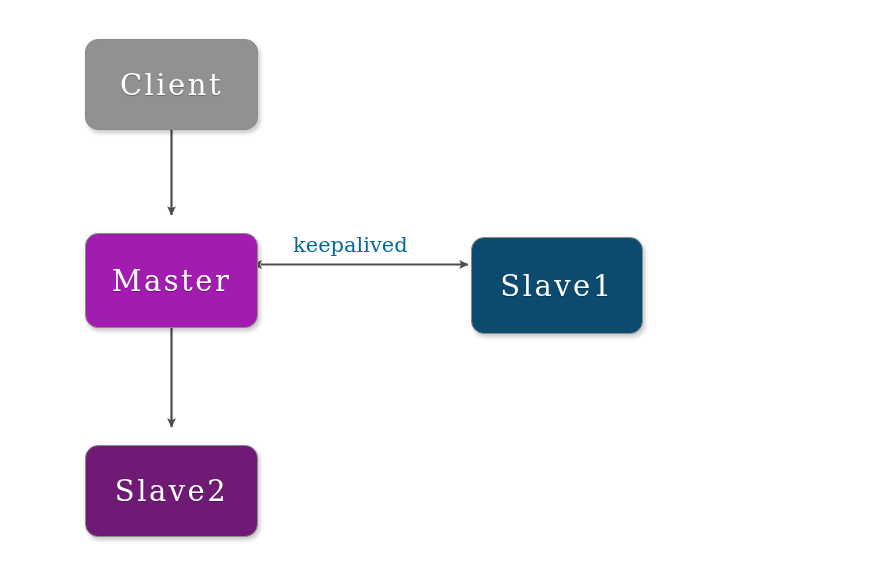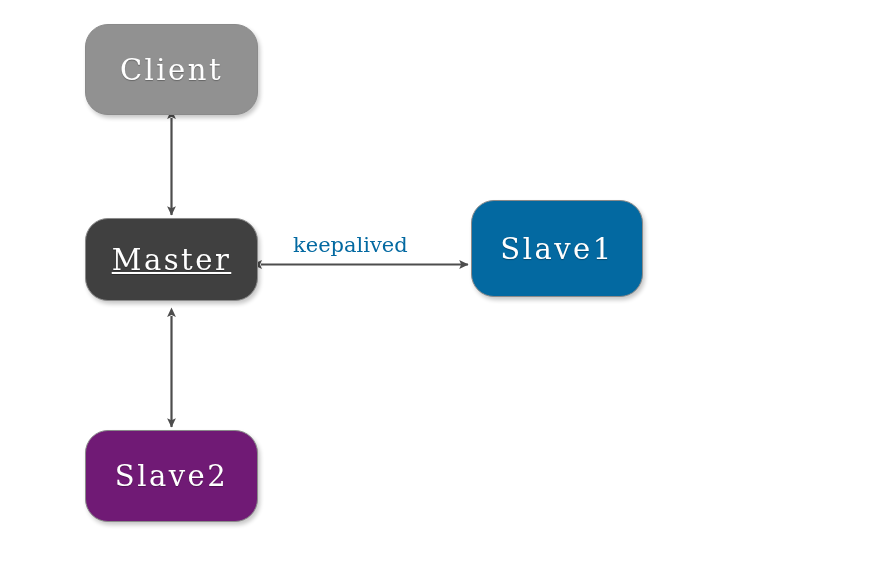--- a/index.html
+++ b/index.html
@@ -20,31 +20,32 @@
   #svg-layer {
     position: absolute;
     left: 0;
     top: 0;
     width: 876px;
     height: 572px;
   }
   .node {
     position: absolute;
     box-sizing: border-box;
-    border-radius: 23px;
+    border-radius: 13px;
     display: flex;
     align-items: center;
     justify-content: center;
     color: #ffffff;
     font-family: "DejaVu Serif", serif;
     font-size: 29px;
     letter-spacing: 2.5px;
     text-shadow: 0 1px 1px rgba(0,0,0,0.30);
     box-shadow: 2px 3px 4px rgba(0,0,0,0.22);
     user-select: none;
+    margin-top: 15px;
   }
   .edge-label {
     position: absolute;
     font-family: "DejaVu Serif", serif;
     font-size: 21px;
     color: #0369a1;
     white-space: nowrap;
     background: transparent;
     user-select: none;
   }
@@ -75,27 +76,27 @@
     <g>
       <line x1="171.5" y1="316" x2="171.5" y2="427" stroke="#4d4d4d" stroke-width="2.2" marker-start="url(#arrow-start)" marker-end="url(#arrow-end)"></line>
     </g>
   </svg>
 
   <div class="node" style="left:85px; top:24px; width:173px; height:91px;
               background:#919191; border:1px solid #8a8a8a;">
     <span>Client</span>
   </div>
 
-  <div class="node" style="left:85px; top:218px; width:173px; height:83px;
-              background:#404040; border:1px solid #8a8a8a;text-decoration:underline;">
+  <div class="node" style="left:85px; top:218px; width:173px; height:95px;
+              background:#a21caf; border:1px solid #8a8a8a;">
     <span>Master</span>
   </div>
 
-  <div class="node" style="left:471px; top:200px; width:172px; height:97px;
-              background:#0369a1; border:1px solid #8a8a8a;">
+  <div class="node" style="left:471px; top:222px; width:172px; height:97px;
+              background:#0c4a6e; border:1px solid #8a8a8a;">
     <span>Slave1</span>
   </div>
 
   <div class="node" style="left:85px; top:430px; width:173px; height:92px;
               background:#701a75; border:1px solid #8a8a8a;">
     <span>Slave2</span>
   </div>
 
   <div class="edge-label" style="left:293px; top:233px;">keepalived</div>
 

